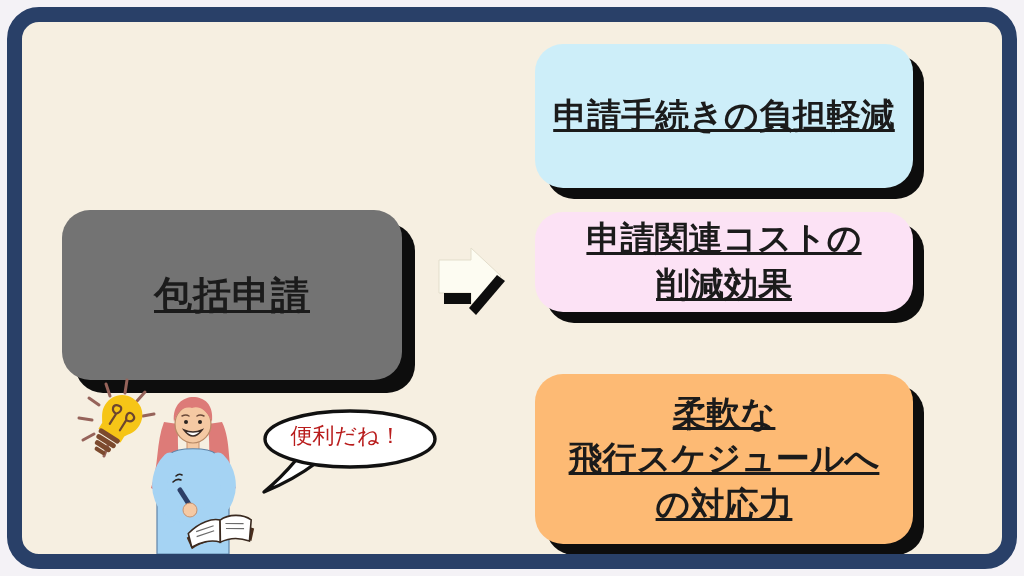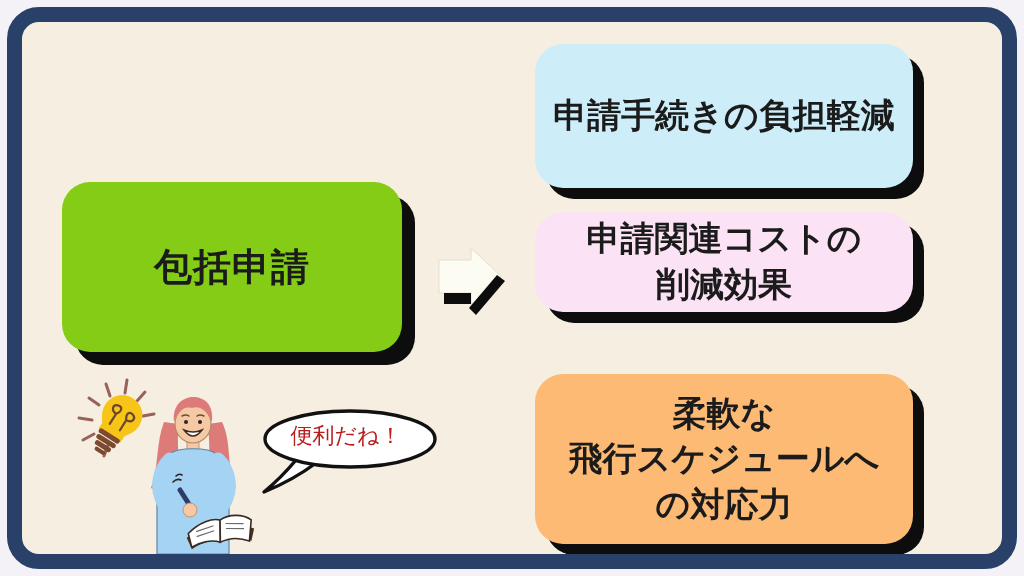--- a/index.html
+++ b/index.html
@@ -10,21 +10,21 @@
     position: absolute; left: 7px; top: 7px; width: 1010px; height: 562px;
     border: 15px solid #294068; border-radius: 32px;
     background: #f6efe1; overflow: hidden;
   }
   .canvas { position: absolute; left: 0; top: 0; width: 980px; height: 532px; }
 
   .shadow-box {
     position: absolute; border-radius: 28px;
     box-shadow: 11px 11px 0 #0d0d0d;
     display: flex; align-items: center; justify-content: center;
-    text-align: center; color: #1b1b1b;
+    text-align: center; color: #1b1b1b; text-decoration: underline;
   }
   .source-box {
     left: 40px; top: 160px; width: 340px; height: 170px;
     box-shadow: 13px 13px 0 #0d0d0d;
     font-size: 38px; font-weight: 800; letter-spacing: 1px;
   }
   .benefit { left: 513px; width: 378px; font-size: 34px; font-weight: 600; line-height: 1.34; }
   .benefit-1 { top: 22px;  height: 144px; }
   .benefit-2 { top: 190px; height: 100px; }
   .benefit-3 { top: 352px; height: 170px; }
@@ -43,21 +43,21 @@
 
   svg { display: block; }
 </style>
 </head>
 <body>
 
 <div class="stage">
   <div class="frame">
     <div class="canvas">
 
-      <div class="shadow-box source-box" style="background: #84cc16;">
+      <div class="shadow-box source-box" style="background: #737373; margin-top: 28px;">
         <span class="box-label">包括申請</span>
       </div>
 
       <div class="arrow-wrap">
         <svg width="80" height="82" viewBox="0 0 80 82">
           <polygon points="3,40 33,40 33,26 48,26 48,40" fill="none"></polygon>
           <polygon points="3,39 33,39 33,25 65,54 33,83 33,69 3,69" fill="none"></polygon>
 
           <polygon points="3,39 33,39 33,25 66,53 33,82 33,67 3,67" fill="none"></polygon>
           <polygon points="4,40 34,40 34,26 67,54 34,83 34,68 4,68" fill="none"></polygon>

